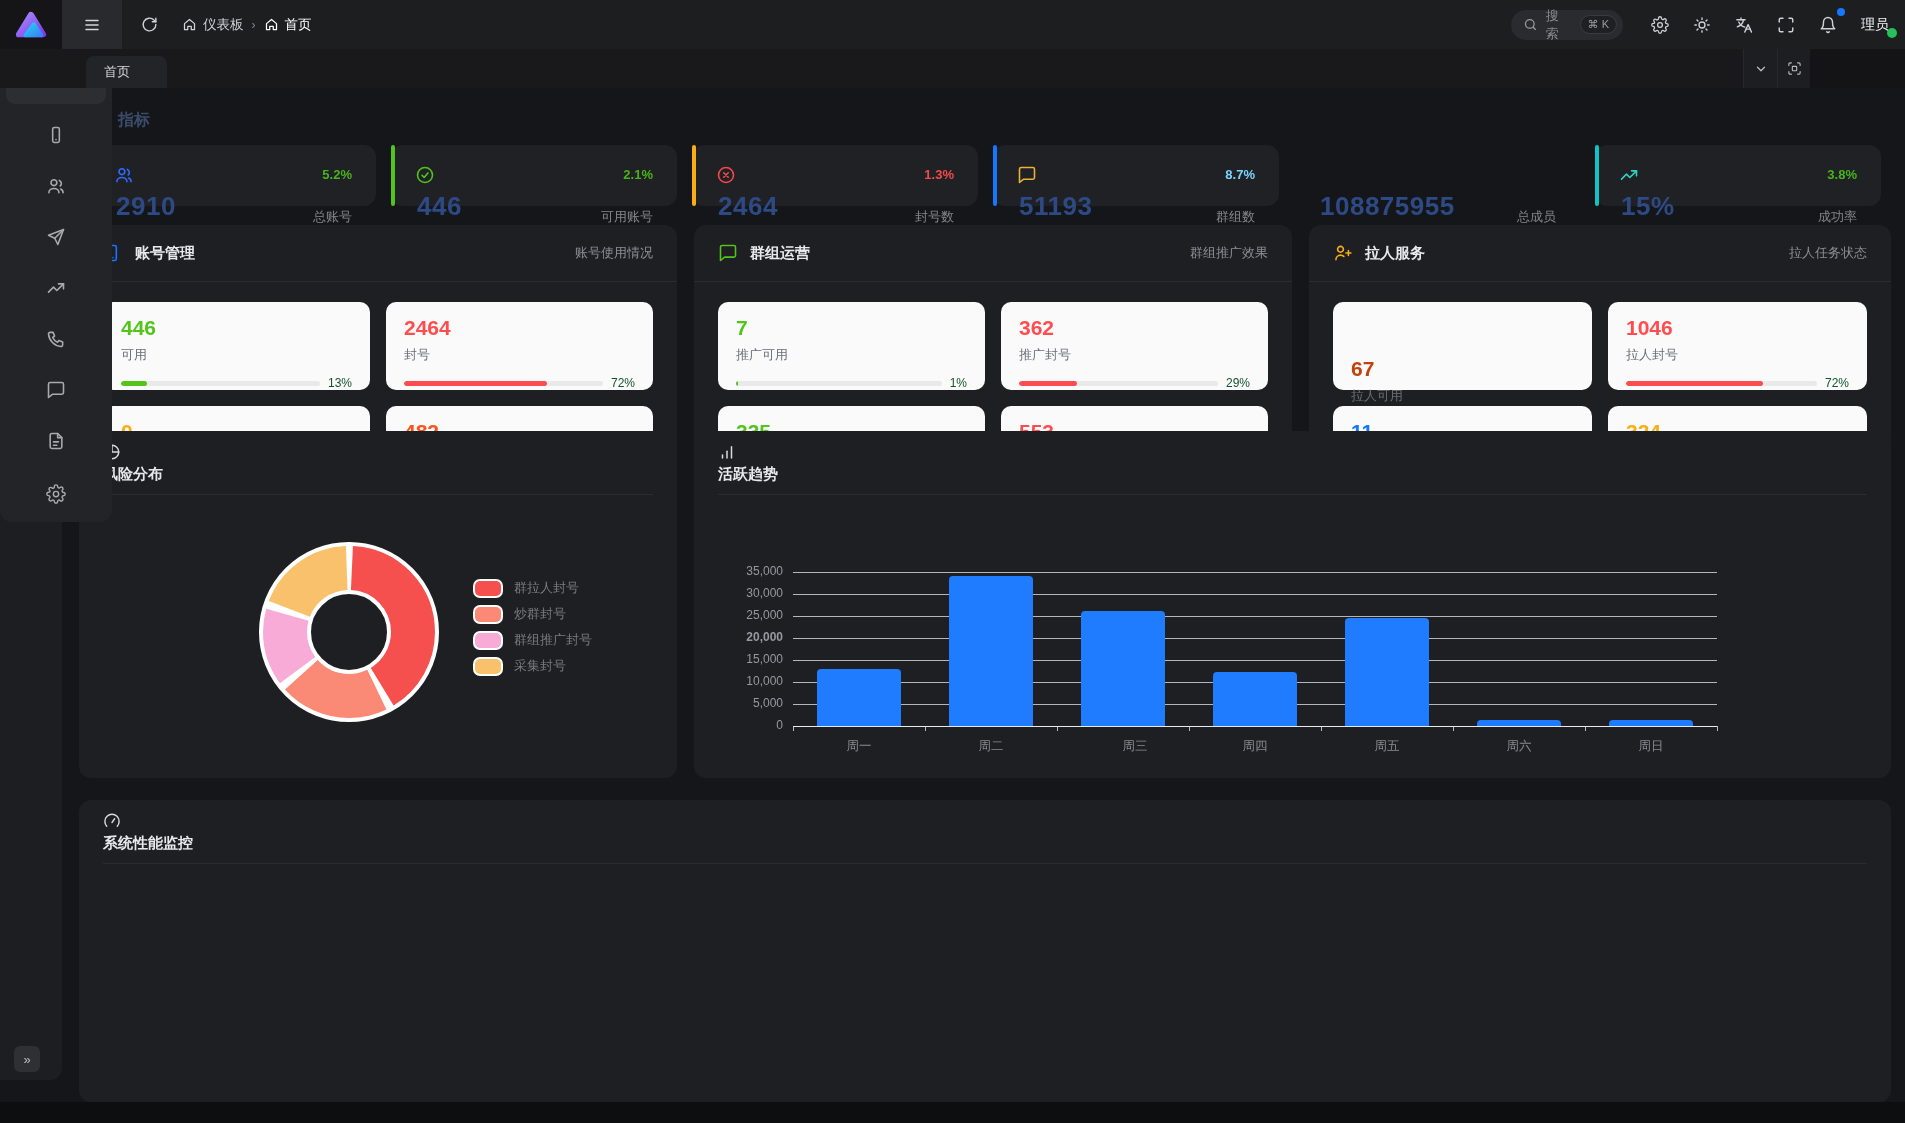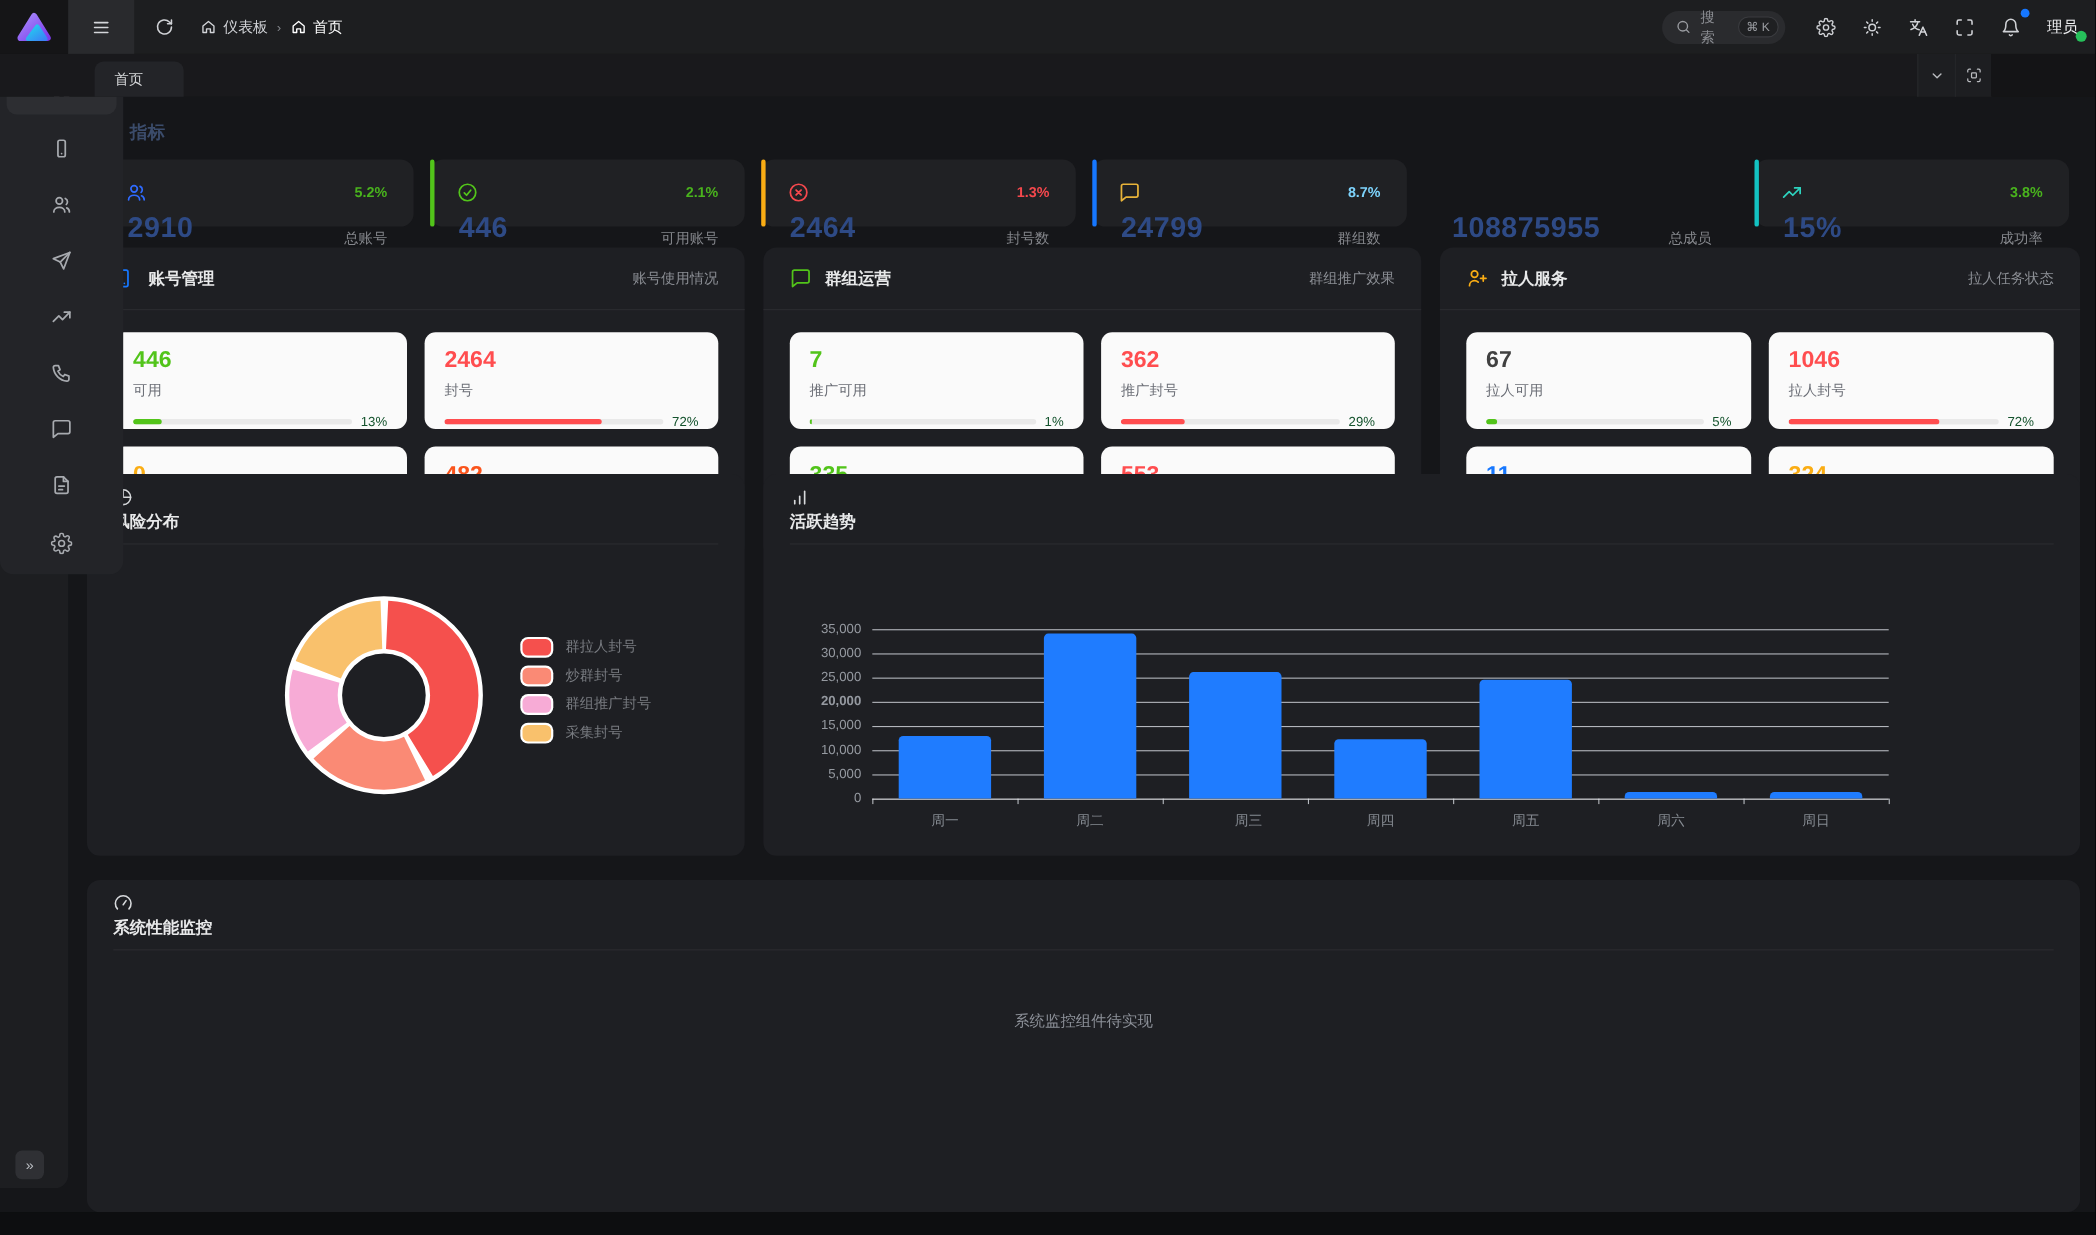--- a/index.html
+++ b/index.html
@@ -137,21 +137,21 @@
   <div class="abs stat-cell" style="left:993px">
     <div class="stat-card">
         <span class="stat-accent" style="background: rgb(22, 119, 255);"></span>
       <span class="stat-icon" style="color: rgb(232, 179, 57);">
           <svg width="20" height="20" viewBox="0 0 24 24" fill="none" stroke="currentColor" stroke-width="1.9" stroke-linecap="round" stroke-linejoin="round">
             <path d="M21 15a2 2 0 0 1-2 2H8l-5 4V5a2 2 0 0 1 2-2h14a2 2 0 0 1 2 2z"></path>
           </svg>
         </span>
       <span class="stat-pct" style="color: #7dd3fc;">8.7%</span>
       </div>
-    <div class="stat-num">24799</div>
+    <div class="stat-num">51193</div>
     <div class="stat-label">群组数</div>
   </div>
   <div class="abs stat-cell" style="left:1294px">
     <div class="stat-num">108875955</div>
     <div class="stat-label">总成员</div>
   </div>
   <div class="abs stat-cell" style="left:1595px">
     <div class="stat-card">
         <span class="stat-accent" style="background: rgb(19, 194, 194);"></span>
       <span class="stat-icon" style="color: rgb(45, 212, 191);">
@@ -254,21 +254,21 @@
             <circle cx="9" cy="7.5" r="3.5"></circle>
             <path d="M3.5 20c0-3 2.4-5.5 5.5-5.5 1.6 0 3 .6 4 1.6"></path>
             <path d="M18.5 9v6M15.5 12h6"></path>
           </svg>
         </span>
       <span class="ptitle">拉人服务</span>
       <span class="psub">拉人任务状态</span>
       </div>
     <div class="pbody">
       <div class="mini">
-        <div class="mini-val" style="color: #404040;">67</div>
+        <div class="mini-val" style="color: #c2410c; margin-top: 41px;">67</div>
         <div class="mini-label">拉人可用</div>
         <div class="mini-prog">
             <span class="track">
               <i style="width: 5%; background: rgb(82, 196, 26);"></i>
             </span>
             <span class="mini-pct">5%</span>
           </div>
       </div>
       <div class="mini">
         <div class="mini-val" style="color: rgb(255, 77, 79);">1046</div>
@@ -373,21 +373,20 @@
       </div>
   </div>
 
   <div class="abs cpanel" style="left:79px;top:800px;width:1812px;height:302px;z-index:1">
     <div class="chead"><span class="ic" style="color:#d7d9dc"><svg width="18" height="18" viewBox="0 0 24 24" fill="none" stroke="currentColor" stroke-width="1.9" stroke-linecap="round" stroke-linejoin="round">
             <path d="M12 14l3.5-5"></path>
             <path d="M5 19a9.5 9.5 0 1 1 14 0"></path>
           </svg></span>
       <span class="ptitle">系统性能监控</span>
       <div class="cdivider"></div></div>
-    <div class="monitor-empty">系统监控组件待实现</div>
   </div>
 
   <div class="abs footstrip"></div>
 
   <div class="abs rail">
     <div class="collapse-btn">»</div>
   </div>
 
   <div class="abs navpanel">
     <div class="navitem active" style="top:7px">

